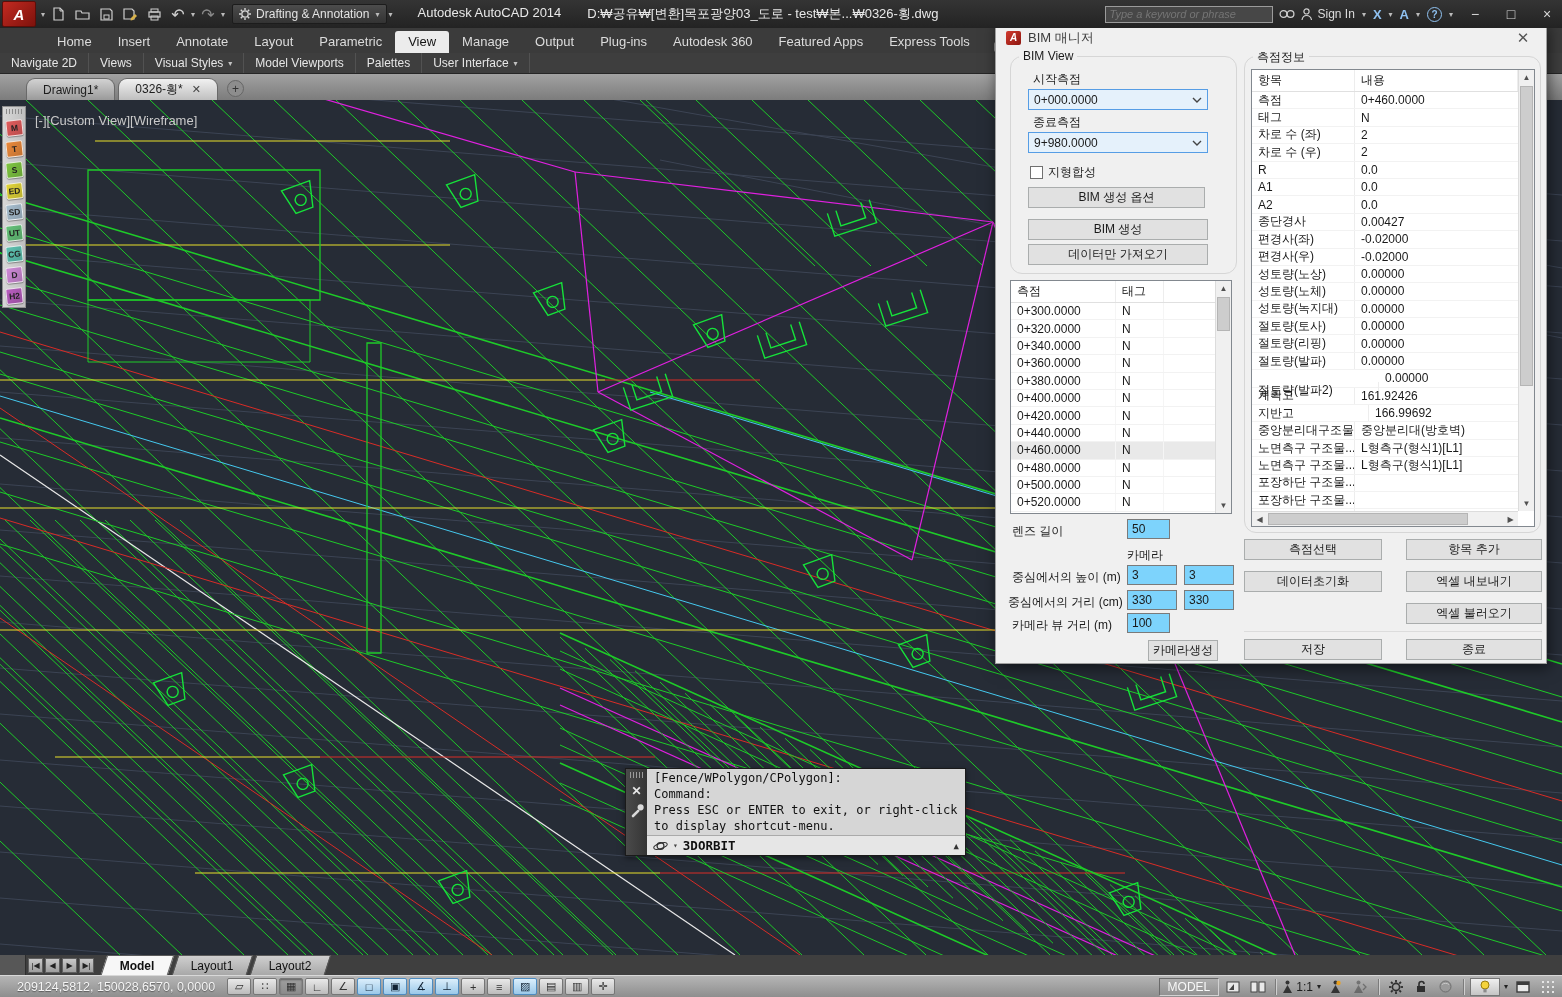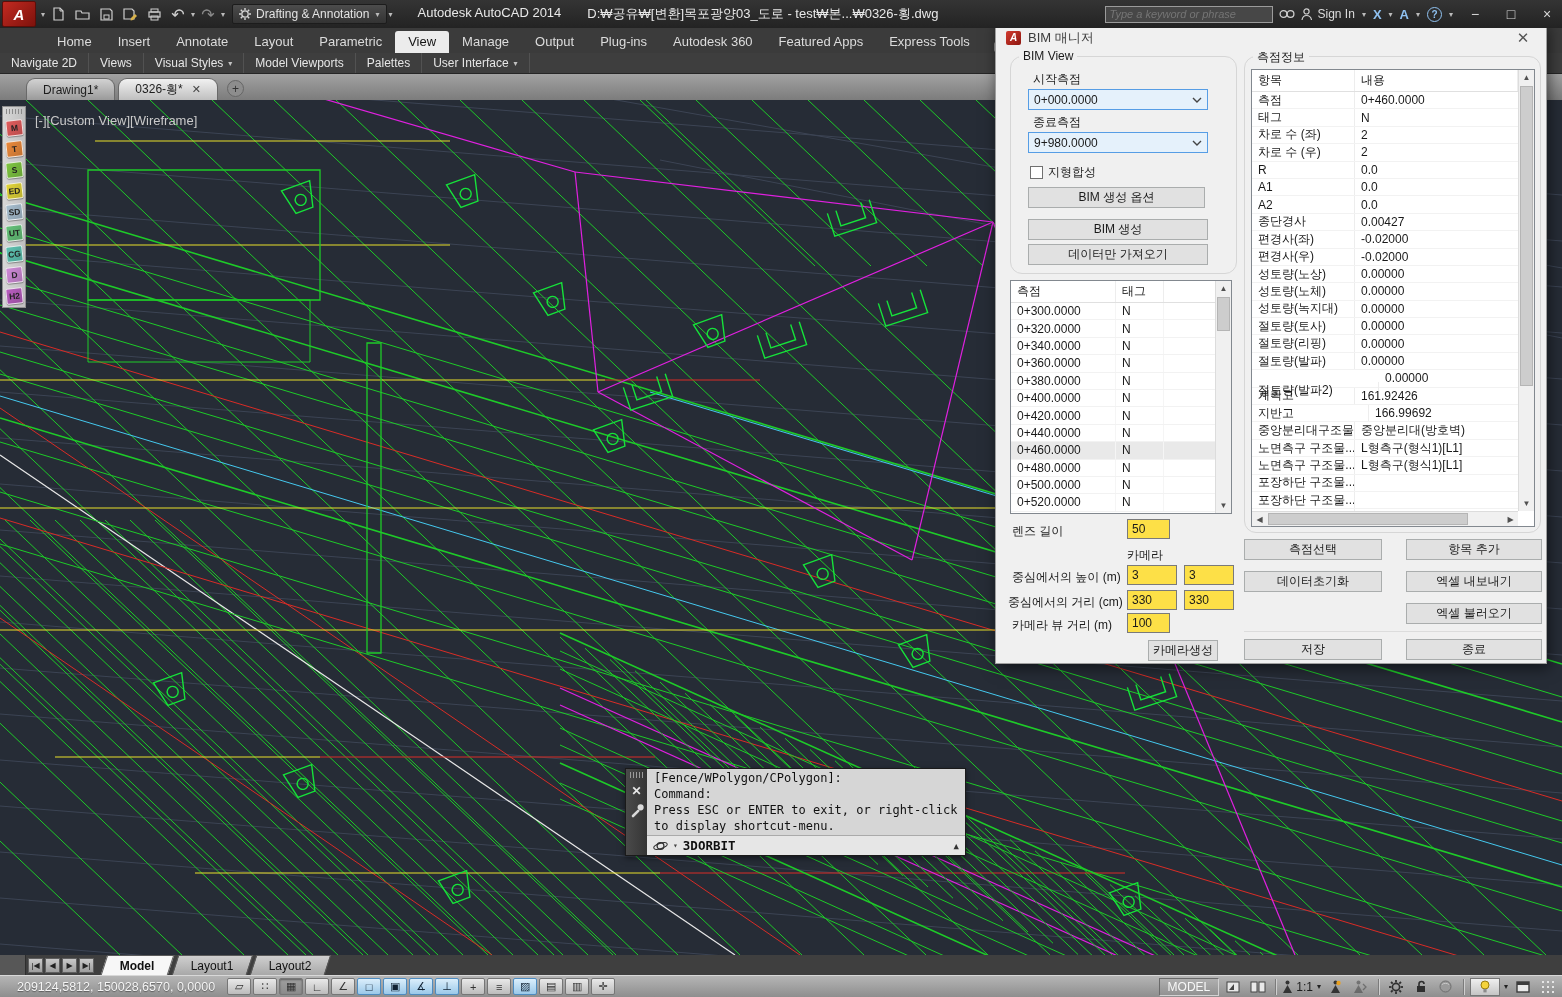--- a/index.html
+++ b/index.html
@@ -85,21 +85,21 @@
     color:#fff; font-size:10px; font-weight:bold; font-style:italic; display:flex; align-items:center; justify-content:center; }
   #bim-close { margin-left:auto; color:#555; font-size:15px; width:26px; text-align:center; }
   .groupbox { position:absolute; border:1px solid #d6d6d6; border-radius:12px; }
   .gb-label { position:absolute; top:-8px; left:8px; background:#f0f0f0; padding:0 4px; font-size:12px; color:#1a1a1a; }
   .fld-label { position:absolute; font-size:12px; color:#1a1a1a; white-space:nowrap; }
   .combo { position:absolute; height:21px; background:#e5f1fb; border:1px solid #569de5; display:flex;
     align-items:center; padding:0 5px; font-size:12px; }
   .combo svg { margin-left:auto; }
   .win-btn2 { position:absolute; height:21px; background:#e1e1e1; border:1px solid #aaadad; display:flex;
     align-items:center; justify-content:center; font-size:12px; color:#1a1a1a; }
-  .txt-input { position:absolute; height:20px; background:#fde047; border:1px solid #7a7a7a; font-size:12px;
+  .txt-input { position:absolute; height:20px; background:#7dd3fc; border:1px solid #7a7a7a; font-size:12px;
     padding:1px 4px; display:flex; align-items:center; }
   .checkbox { width:13px; height:13px; background:#fff; border:1px solid #707070; display:inline-block; vertical-align:-2px; }
 
   .datagrid { position:absolute; background:#fff; border:1px solid #82888f; overflow:hidden; display:flex; }
   .grid-body { flex:1; overflow:hidden; position:relative; }
   .grid-row { display:flex; height:17.4px; align-items:center; border-bottom:1px solid #f2f2f2; }
   .grid-row.hdr { height:22px; border-bottom:1px solid #e0e0e0; }
   .grid-row.sel { background:#e9e9e9; }
   .gc { padding:0 6px; overflow:hidden; white-space:nowrap; border-right:1px solid #ededed; height:100%;
     display:flex; align-items:center; font-size:12px; }

